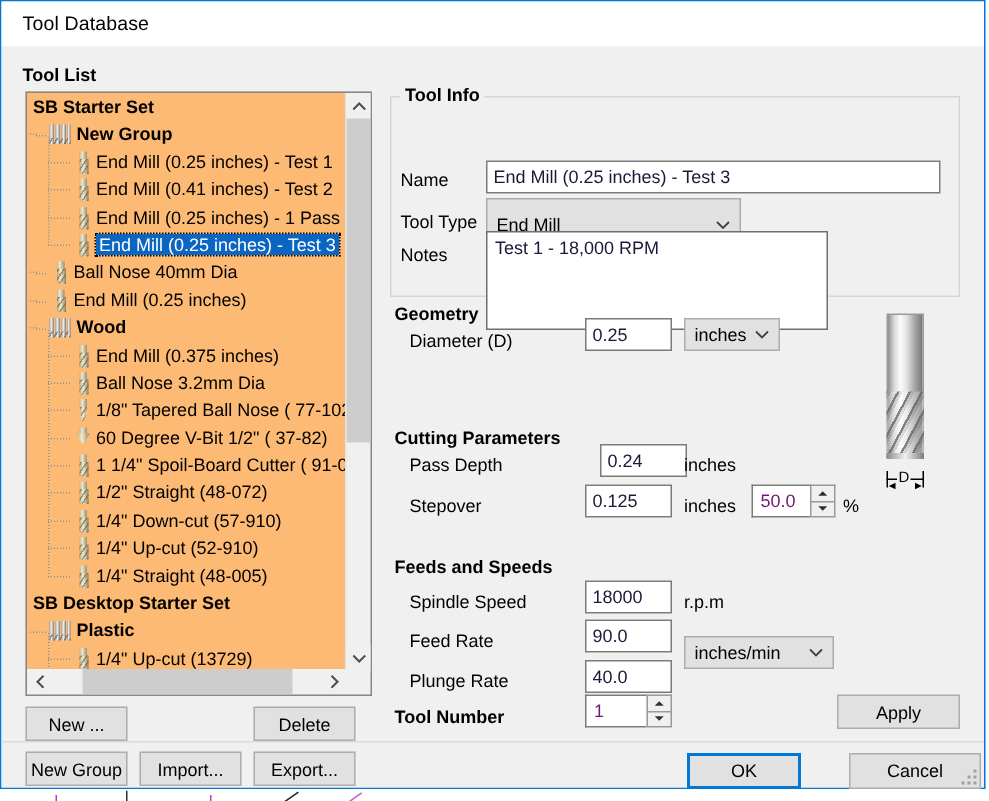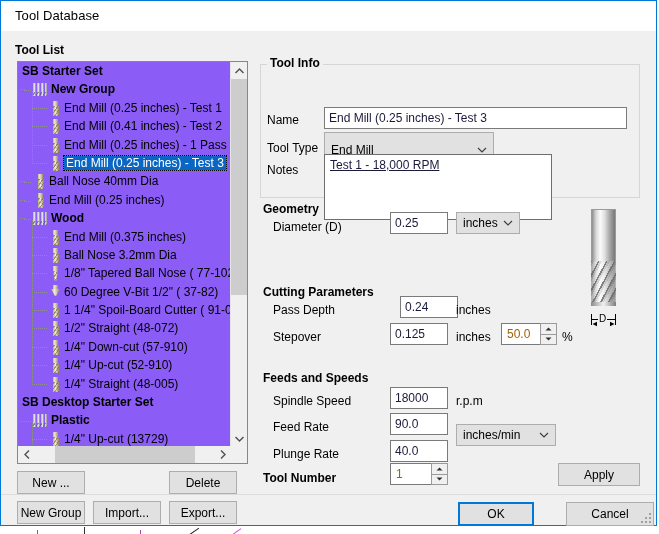--- a/index.html
+++ b/index.html
@@ -62,21 +62,21 @@
     font-size:12px;color:#000;
     display:flex;align-items:center;
   }
   .combo .ctext{padding-left:6px;flex:1;white-space:nowrap;}
   .combo .carrow{width:22px;display:flex;align-items:center;justify-content:center;}
   .combo .carrow svg{display:block;}
 
   .spin{position:absolute;box-sizing:border-box;display:flex;}
   .spin .sfield{
     flex:1;box-sizing:border-box;border:1px solid #7a7a7a;border-right:none;
-    background:#fff;font-size:12px;color:#a16207;
+    background:#fff;font-size:12px;color:#701a75;
     display:flex;align-items:center;padding-left:5px;
   }
   .spin .sbtns{width:17px;display:flex;flex-direction:column;box-sizing:border-box;}
   .spin .sbtn{
     flex:1;box-sizing:border-box;border:1px solid #9a9a9a;background:#f0f0f0;
     display:flex;align-items:center;justify-content:center;
   }
   .spin .sbtn.top{border-bottom:none;}
 
   .btn{
@@ -89,21 +89,21 @@
   .btn.default{border:2px solid #0078d7;background:#e1e1e1;}
 
   .groupbox{
     position:absolute;box-sizing:border-box;
     border:1px solid #d6d6d6;
   }
 
   
   #treewrap{
     position:absolute;left:16px;top:60px;width:231px;height:403px;
-    box-sizing:border-box;border:1px solid #828790;background:#8b5cf6;
+    box-sizing:border-box;border:1px solid #828790;background:#fdba74;
     overflow:hidden;
   }
   #treeview{position:absolute;left:0;top:0;width:213px;height:385px;overflow:hidden;}
   .trow{position:relative;height:18.4px;white-space:nowrap;}
   .trow .tlabel{
     position:absolute;top:2px;font-size:12px;color:#000;white-space:nowrap;
   }
   .trow.root .tlabel{font-weight:bold;left:4px;}
   .trow.group .tlabel{font-weight:bold;}
   .trow .sel{
@@ -456,21 +456,21 @@
     <div class="combo" style="left:323px;top:101px;width:170px;height:36px;">
       <span class="ctext">End Mill</span>
       <span class="carrow">
         <svg width="10" height="6" viewBox="0 0 10 6">
             <path d="M1 1 L5 5 L9 1" stroke="#404040" stroke-width="1.2" fill="none"></path>
           </svg>
       </span>
     </div>
 
     <div class="lbl" style="left:266px;top:132px;">Notes</div>
-    <div class="txtarea" style="left:323px;top:123px;width:228px;height:66px;text-decoration:underline;">Test 1 - 18,000 RPM</div>
+    <div class="txtarea" style="left:323px;top:123px;width:228px;height:66px;">Test 1 - 18,000 RPM</div>
 
     <div class="secthead" style="left:262px;top:171px;">Geometry</div>
     <div class="lbl" style="left:272px;top:189px;">Diameter (D)</div>
     <div class="txtbox" style="left:389px;top:181px;width:58px;height:22px;">0.25</div>
     <div class="combo" style="left:455px;top:181px;width:64px;height:22px;">
       <span class="ctext">inches</span>
       <span class="carrow">
         <svg width="10" height="6" viewBox="0 0 10 6">
             <path d="M1 1 L5 5 L9 1" stroke="#404040" stroke-width="1.2" fill="none"></path>
           </svg>

